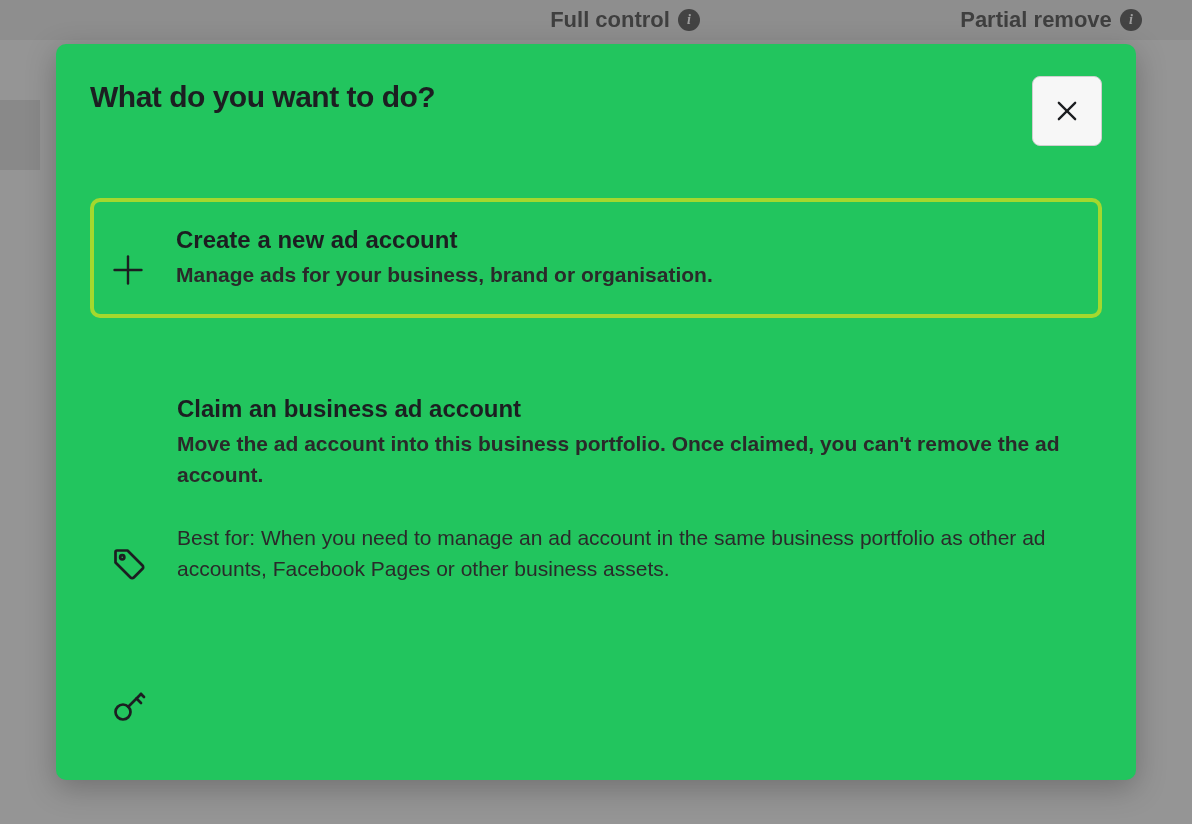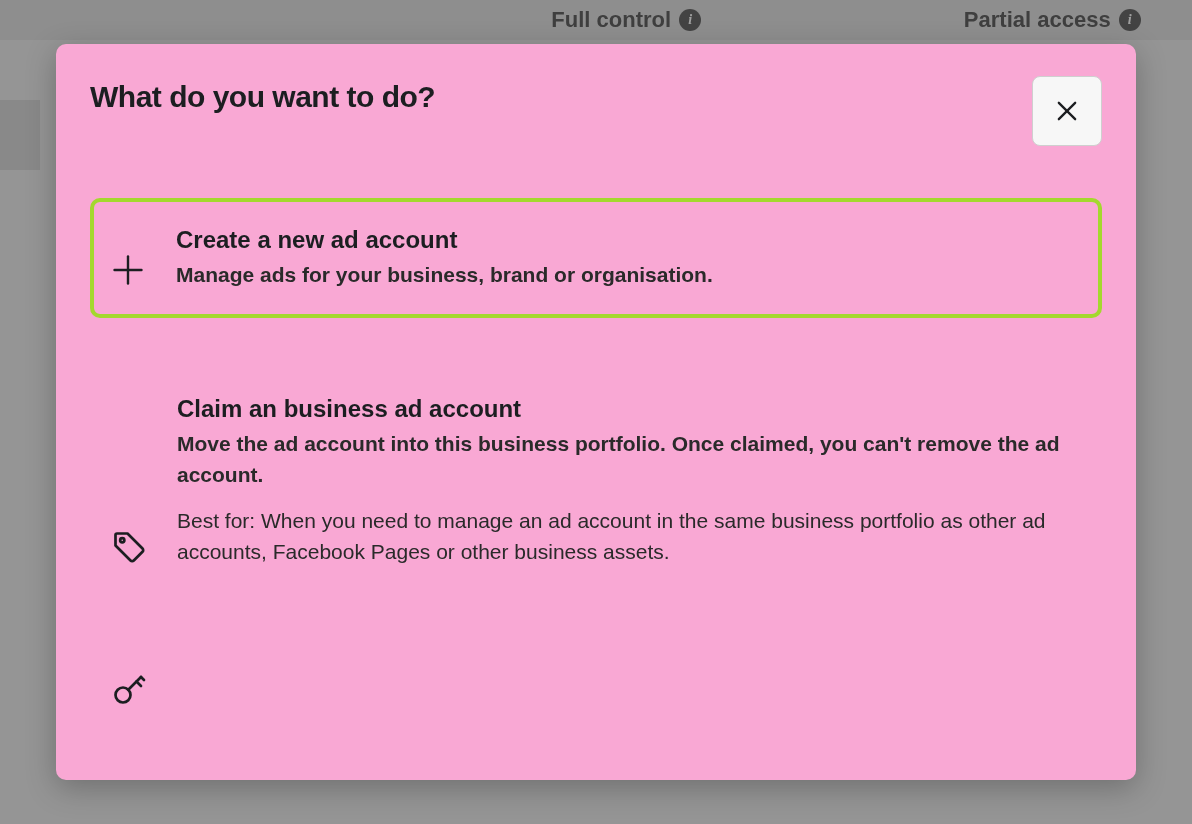--- a/index.html
+++ b/index.html
@@ -46,21 +46,21 @@
       position: absolute;
       inset: 0;
       background: rgba(80,80,80,0.55);
     }
     .modal {
       position: absolute;
       top: 44px;
       left: 56px;
       width: 1080px;
       height: 736px;
-      background: #f9a8d4;
+      background: #22c55e;
       border-radius: 10px;
       box-shadow: 0 8px 30px rgba(0,0,0,0.25);
       padding: 36px 34px 24px 34px;
     }
     .modal-header {
       display: flex;
       justify-content: space-between;
       align-items: flex-start;
     }
     .modal-title {
@@ -131,21 +131,21 @@
       font-size: 21px;
       font-weight: 700;
       color: #2a2a2a;
       line-height: 1.45;
     }
     .option-best {
       font-size: 21px;
       font-weight: 400;
       color: #2a2a2a;
       line-height: 1.45;
-      margin-top: 16px;
+      margin-top: 33px;
     }
     .info-dot {
       display: inline-flex;
       width: 22px;
       height: 22px;
       border-radius: 50%;
       background: #333;
       color: #fff;
       font-size: 14px;
       align-items: center;
@@ -166,21 +166,21 @@
 </head>
 <body>
 
 <div class="backdrop">
   <div class="backdrop-top">
     <div class="backdrop-heading">
       <span>Full control</span>
       <span class="info-dot">i</span>
     </div>
     <div class="backdrop-heading">
-      <span>Partial access</span>
+      <span>Partial remove</span>
       <span class="info-dot">i</span>
     </div>
   </div>
   <div class="sidebar-stub"></div>
 </div>
 
 <div class="overlay"></div>
 
 <div class="modal">
   <div class="modal-header">

